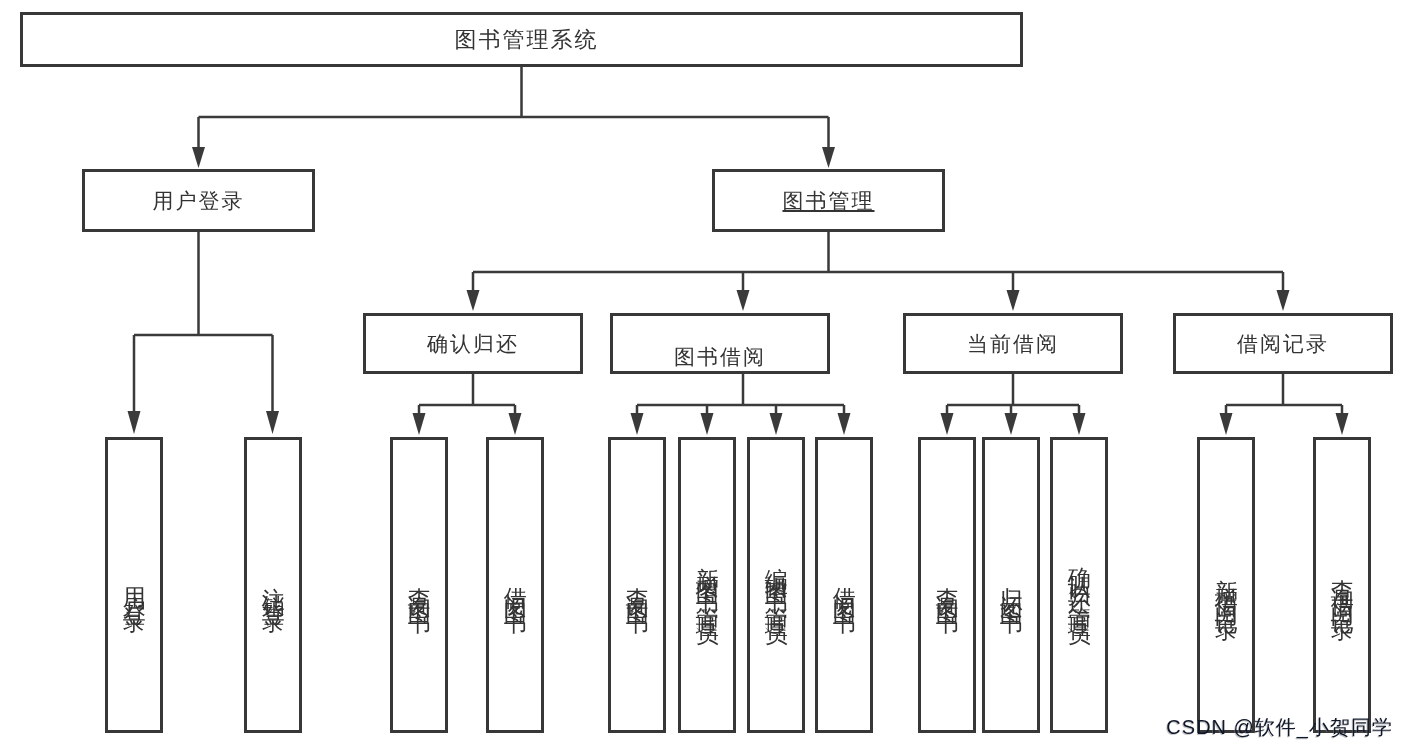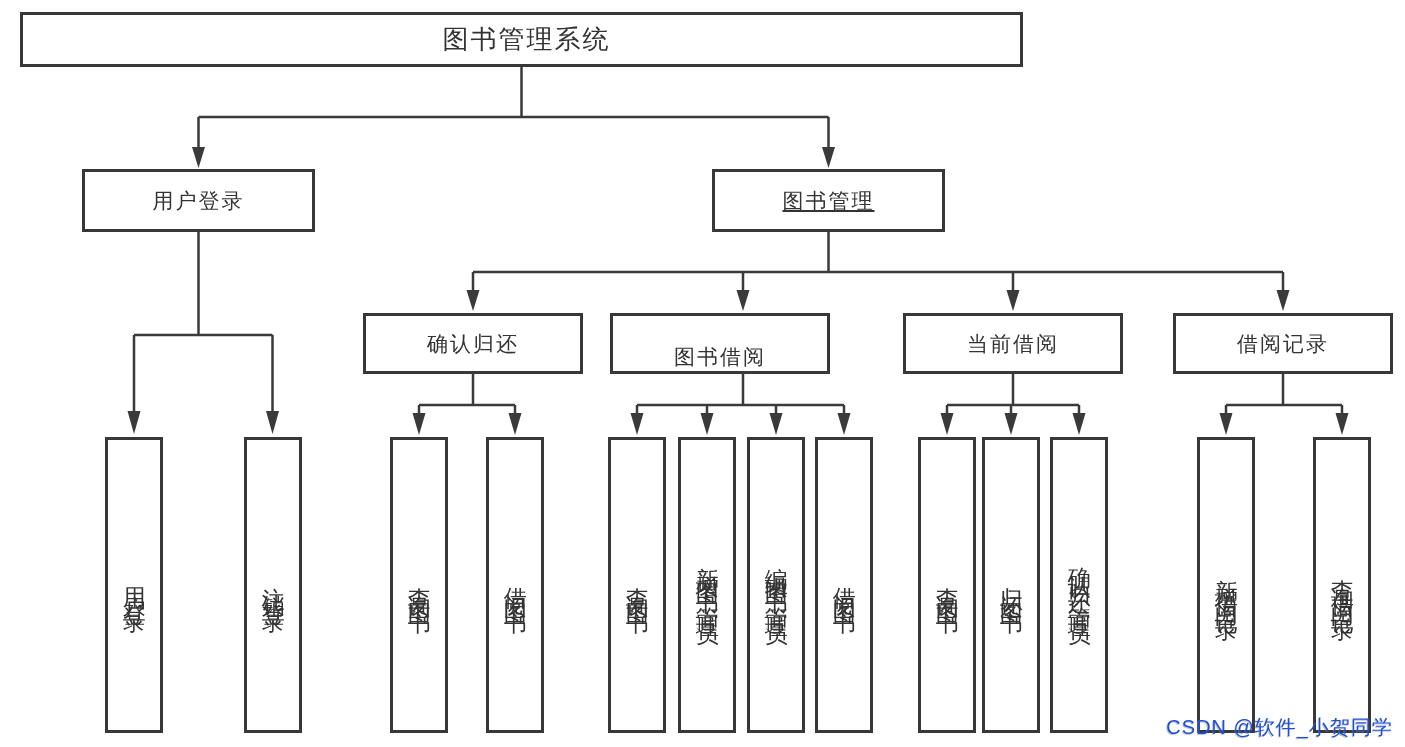--- a/index.html
+++ b/index.html
@@ -23,21 +23,21 @@
     position: absolute;
     box-sizing: border-box;
     background: #ffffff;
     border: 3px solid #383838;
     display: flex;
     align-items: center;
     justify-content: center;
     text-align: center;
   }
   .node-h { font-size: 21px; letter-spacing: 2px; }
-  .node-root { font-size: 26px; padding-left: 10px; }
+  .node-root { font-size: 22px; padding-left: 10px; }
   .node-v {
     border-width: 3px;
   }
   .node-v .vtext {
     writing-mode: vertical-rl;
     text-orientation: mixed;
     font-size: 23px;
     letter-spacing: 8px;
     line-height: 1.2;
     white-space: nowrap;
@@ -60,21 +60,21 @@
   .b-g3a { left: 608px; }  .b-g3b { left: 678px; }
   .b-g3c { left: 747px; }  .b-g3d { left: 815px; }
   .b-g4a { left: 918px; }  .b-g4b { left: 982px; }
   .b-g4c { left: 1050px; }
   .b-g5a { left: 1197px; } .b-g5b { left: 1313px; }
 
   .watermark {
     position: absolute;
     right: 12px; bottom: 6px;
     font-size: 20px;
-    color: #1d4ed8;
+    color: #0f172a;
     letter-spacing: 1px;
     text-shadow: -1px 1px 0 rgba(130,130,130,0.45);
     white-space: nowrap;
   }
 </style>
 </head>
 <body>
 
 <div class="canvas">
 

